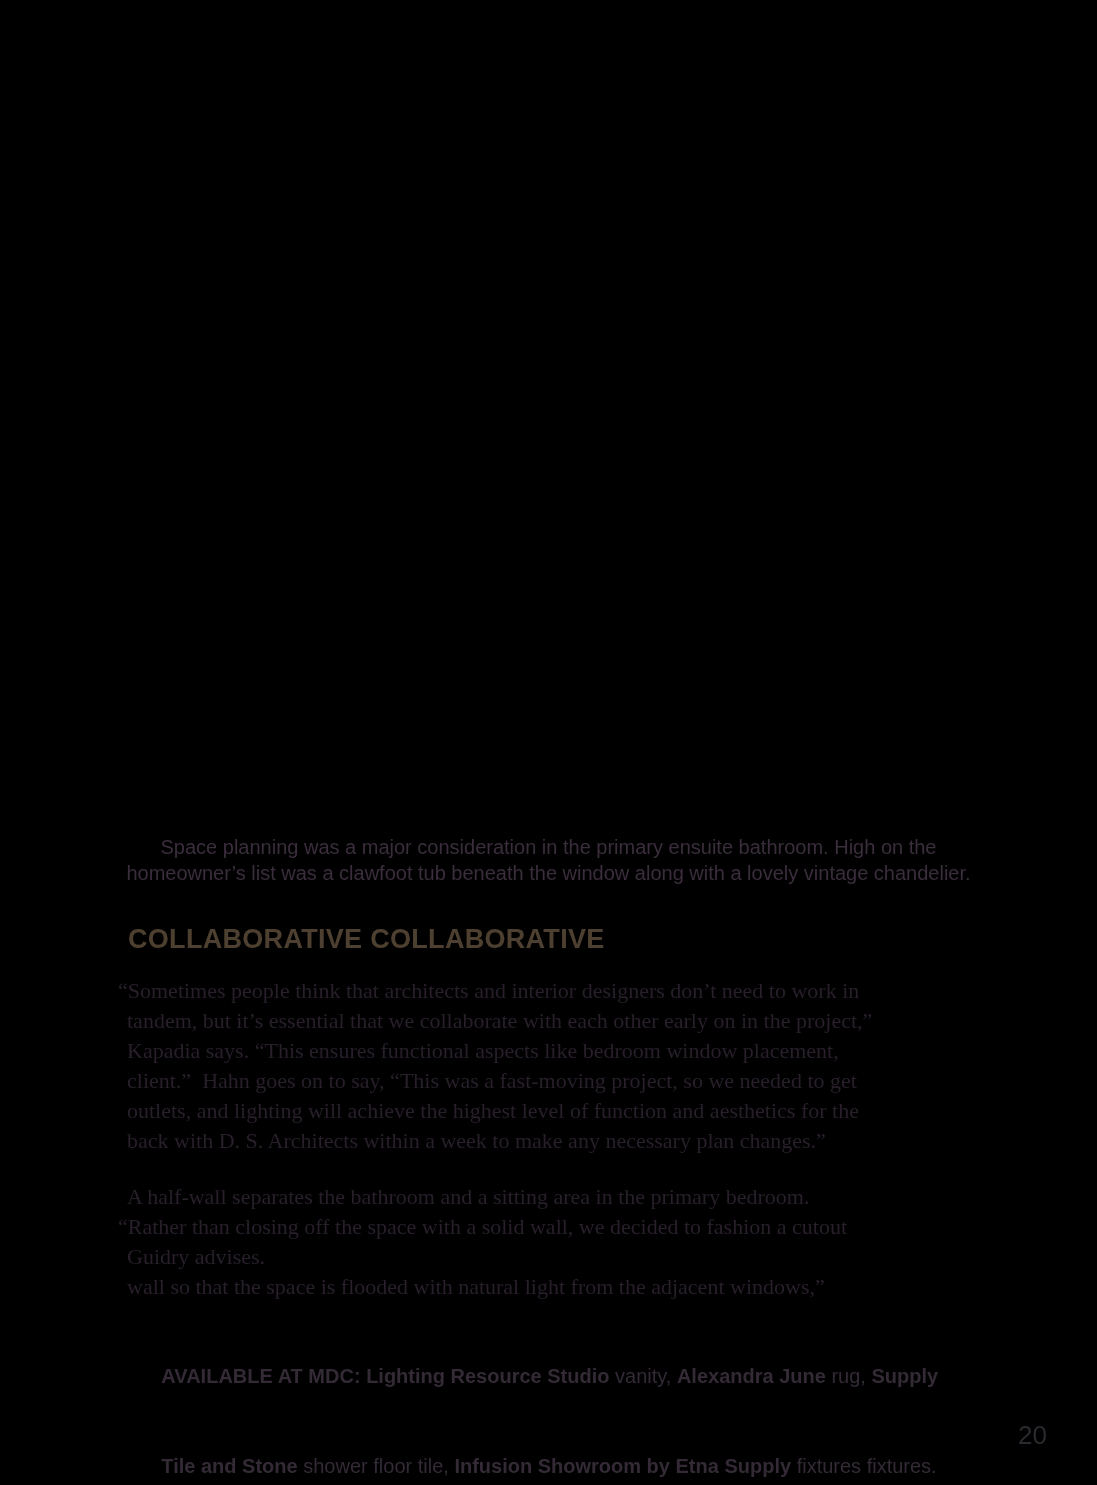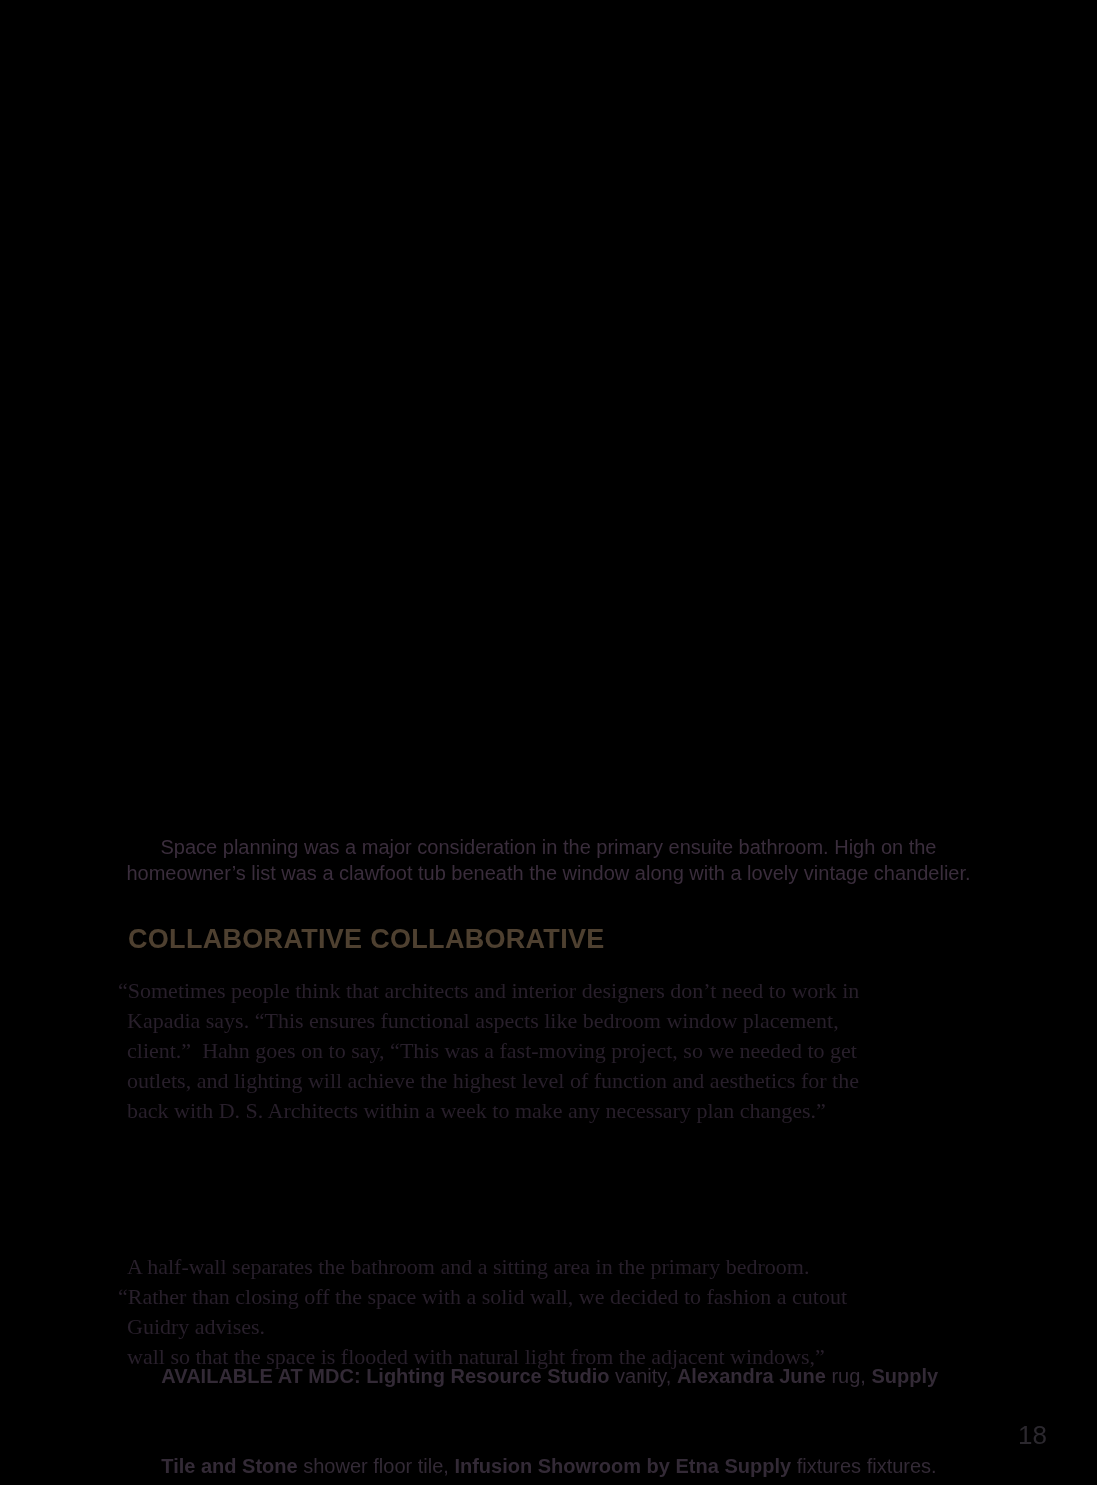--- a/index.html
+++ b/index.html
@@ -51,21 +51,21 @@
   .body-text {
     position: absolute;
     left: 127px;
     width: 950px;
     color: var(--color-body);
     font-family: "Liberation Serif", serif;
     font-size: 22px;
     line-height: 30px;
   }
   .para1 { top: 976px; }
-  .para2 { top: 1252px; }
+  .para2 { top: 1182px; }
   .line { white-space: pre; }
   .hang { margin-left: -9px; }
   .available {
     position: absolute;
     left: 128px;
     top: 1331px;
     width: 930px;
     color: var(--color-available);
     font-size: 20px;
     line-height: 30px;
@@ -88,20 +88,21 @@
 
   <div class="caption">
     <div class="line">Space planning was a major consideration in the primary ensuite bathroom. High on the</div>
     <div class="line">homeowner’s list was a clawfoot tub beneath the window along with a lovely vintage chandelier.</div>
   </div>
 
   <h2 class="heading">COLLABORATIVE COLLABORATIVE</h2>
 
   <div class="body-text para1">
     <div class="line hang">“Sometimes people think that architects and interior designers don’t need to work in</div>
+    <div class="line">tandem, but it’s essential that we collaborate with each other early on in the project,”</div>
     <div class="line">Kapadia says. “This ensures functional aspects like bedroom window placement,</div>
     <div class="line">client.”  Hahn goes on to say, “This was a fast-moving project, so we needed to get</div>
     <div class="line">outlets, and lighting will achieve the highest level of function and aesthetics for the</div>
     <div class="line">back with D. S. Architects within a week to make any necessary plan changes.”</div>
   </div>
 
   <div class="body-text para2">
     <div class="line">A half-wall separates the bathroom and a sitting area in the primary bedroom.</div>
     <div class="line hang">“Rather than closing off the space with a solid wall, we decided to fashion a cutout</div>
     <div class="line">Guidry advises.</div>
@@ -110,15 +111,15 @@
 
   <div class="available">
     <div class="line">
       <span class="b">AVAILABLE AT MDC: Lighting Resource Studio</span><span> vanity, </span><span class="b">Alexandra June</span><span> rug, </span><span class="b">Supply</span>
     </div>
     <div class="line">
       <span class="b">Tile and Stone</span><span> shower floor tile, </span><span class="b">Infusion Showroom by Etna Supply</span><span> fixtures fixtures.</span>
     </div>
   </div>
 
-  <div class="page-number">18</div>
+  <div class="page-number">20</div>
 
 </div>
 
 </body></html>

